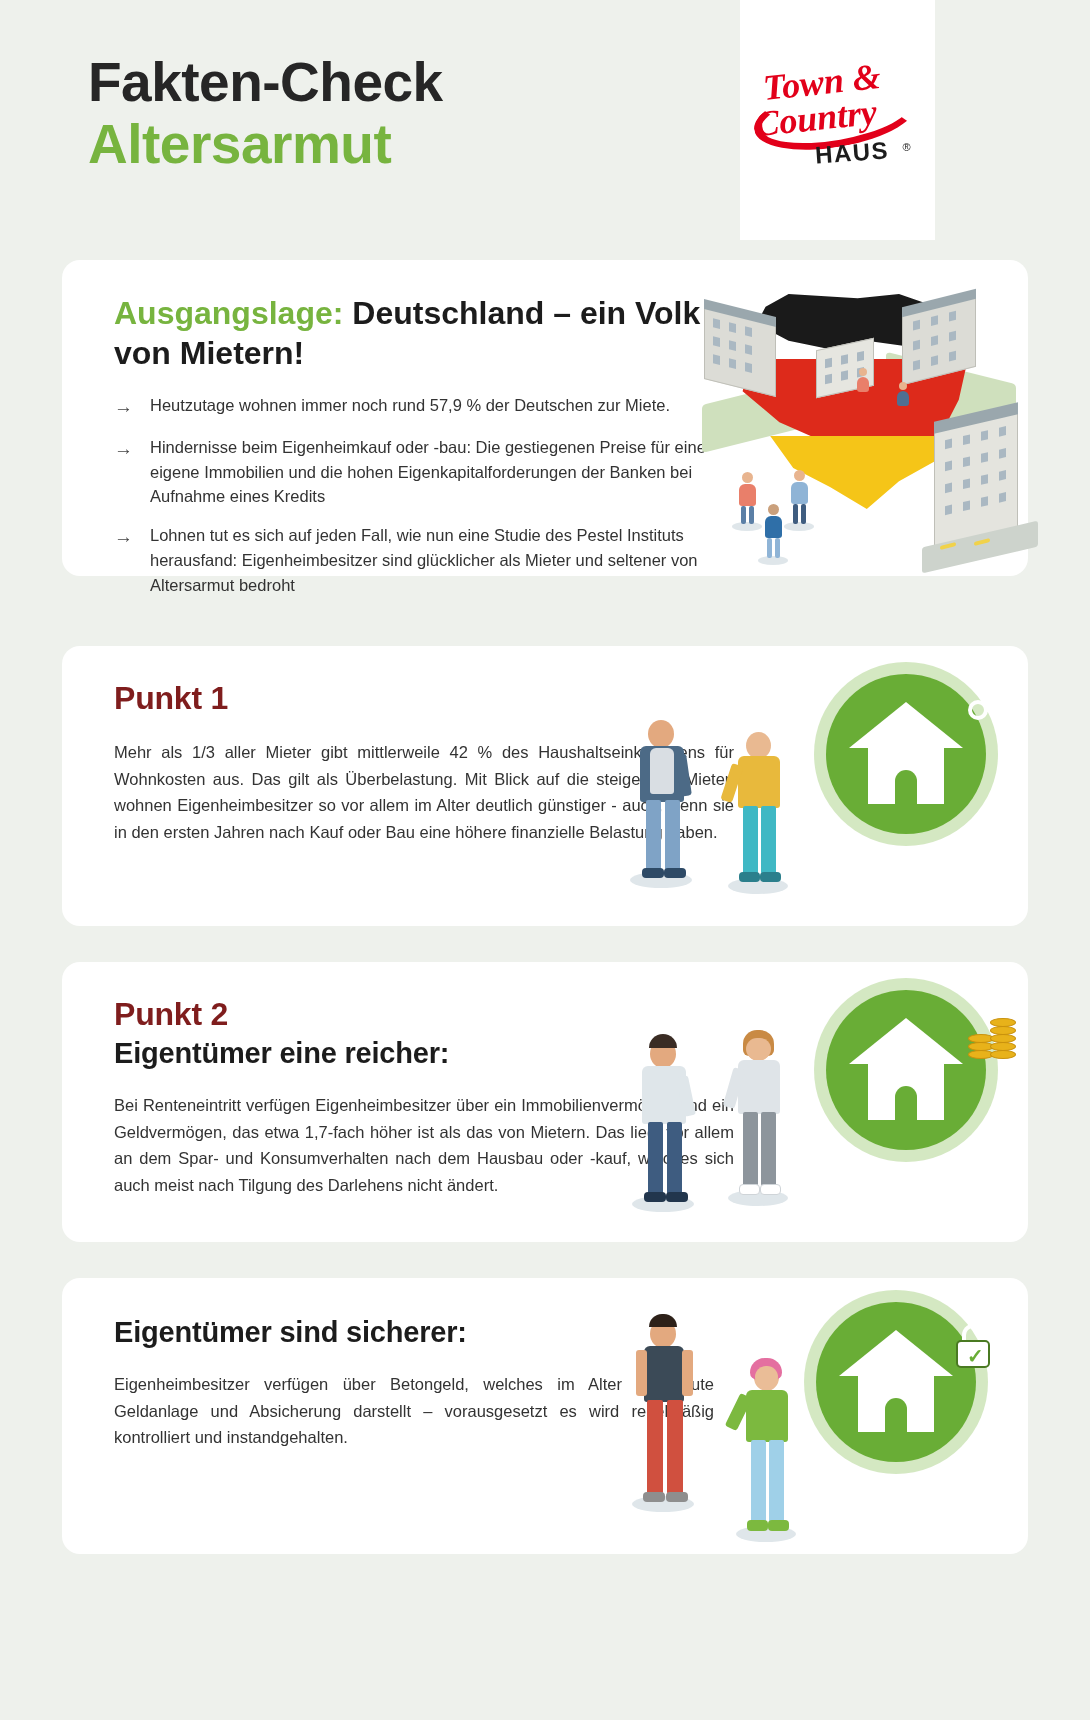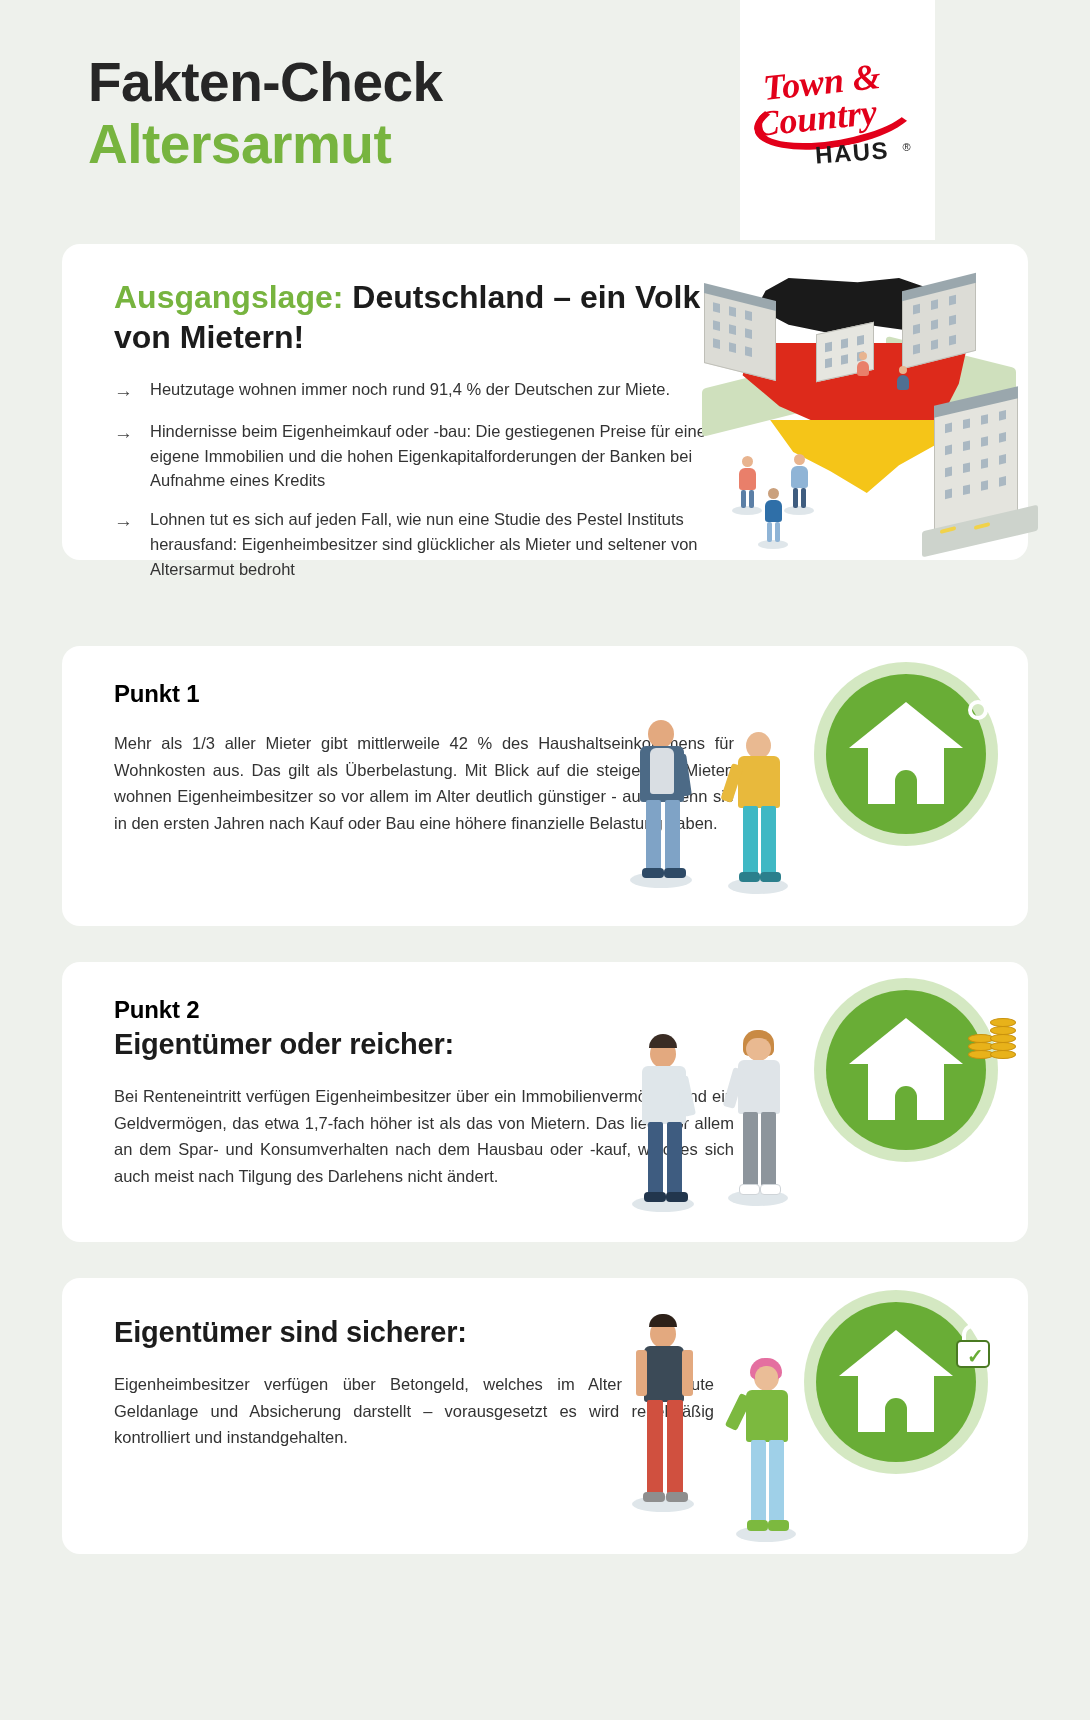--- a/index.html
+++ b/index.html
@@ -117,21 +117,21 @@
   }
 
   
   .card {
     position: absolute;
     left: 62px;
     width: 966px;
     background: #ffffff;
     border-radius: 18px;
   }
-  #card-intro { top: 244px; height: 316px; }
+  #card-intro { top: 260px; height: 316px; }
   #card-p1 { top: 646px; height: 280px; }
   #card-p2 { top: 962px; height: 280px; }
   #card-p3 { top: 1278px; height: 276px; }
 
   .card-inner { padding: 34px 46px 0 52px; }
   .intro-head {
     font-size: 32px;
     font-weight: bold;
     line-height: 1.24;
     max-width: 600px;
@@ -152,22 +152,22 @@
     line-height: 1.45;
     width: 18px;
   }
   .bullet-text {
     font-size: 16.5px;
     line-height: 1.5;
     color: #333;
   }
 
   .punkt-title {
-    color: #000000;
-    font-size: 24px;
+    color: #7f1d1d;
+    font-size: 32px;
     font-weight: bold;
     letter-spacing: -0.2px;
   }
   .punkt-sub {
     color: #1c1c1c;
     font-size: 29px;
     font-weight: bold;
     margin-top: 4px;
     letter-spacing: -0.2px;
   }
@@ -352,21 +352,21 @@
   </div>
 
   <div class="card" id="card-intro">
     <div class="card-inner">
       <div class="intro-head">
         <span class="g">Ausgangslage:</span><span> Deutschland – ein Volk von Mietern!</span>
       </div>
       <div class="bullets">
         <div class="bullet">
           <span class="arrow">→</span>
-          <span class="bullet-text">Heutzutage wohnen immer noch rund 91,4 % der Deutschen zur Miete.</span>
+          <span class="bullet-text">Heutzutage wohnen immer noch rund 57,9 % der Deutschen zur Miete.</span>
         </div>
         <div class="bullet">
           <span class="arrow">→</span>
           <span class="bullet-text">Hindernisse beim Eigenheimkauf oder -bau: Die gestiegenen Preise für eine eigene Immobilien und die hohen Eigenkapitalforderungen der Banken bei Aufnahme eines Kredits</span>
         </div>
         <div class="bullet">
           <span class="arrow">→</span>
           <span class="bullet-text">Lohnen tut es sich auf jeden Fall, wie nun eine Studie des Pestel Instituts herausfand: Eigenheimbesitzer sind glücklicher als Mieter und seltener von Altersarmut bedroht</span>
         </div>
       </div>
@@ -516,21 +516,21 @@
         <div class="p-leg" style="left:27px; top:74px; width:15px; height:68px; background:#3fb8c4;"></div>
         <div class="p-leg" style="left:5px; top:140px; width:21px; height:10px; background:#2b7f8c; border-radius:4px;"></div>
         <div class="p-leg" style="left:26px; top:140px; width:21px; height:10px; background:#2b7f8c; border-radius:4px;"></div>
       </div>
     </div>
   </div>
 
   <div class="card" id="card-p2">
     <div class="card-inner">
       <div class="punkt-title">Punkt 2</div>
-      <div class="punkt-sub">Eigentümer oder reicher:</div>
+      <div class="punkt-sub">Eigentümer eine reicher:</div>
       <div class="punkt-body">Bei Renteneintritt verfügen Eigenheimbesitzer über ein Immobilienvermögen und ein Geldvermögen, das etwa 1,7-fach höher ist als das von Mietern. Das liegt vor allem an dem Spar- und Konsumverhalten nach dem Hausbau oder -kauf, welches sich auch meist nach Tilgung des Darlehens nicht ändert.</div>
     </div>
 
     <div class="badge" id="badge-2">
       <div class="house">
         <div class="house-roof"></div>
         <div class="house-body"></div>
         <div class="house-door"></div>
       </div>
       <div class="badge-emblem coin-stack">

